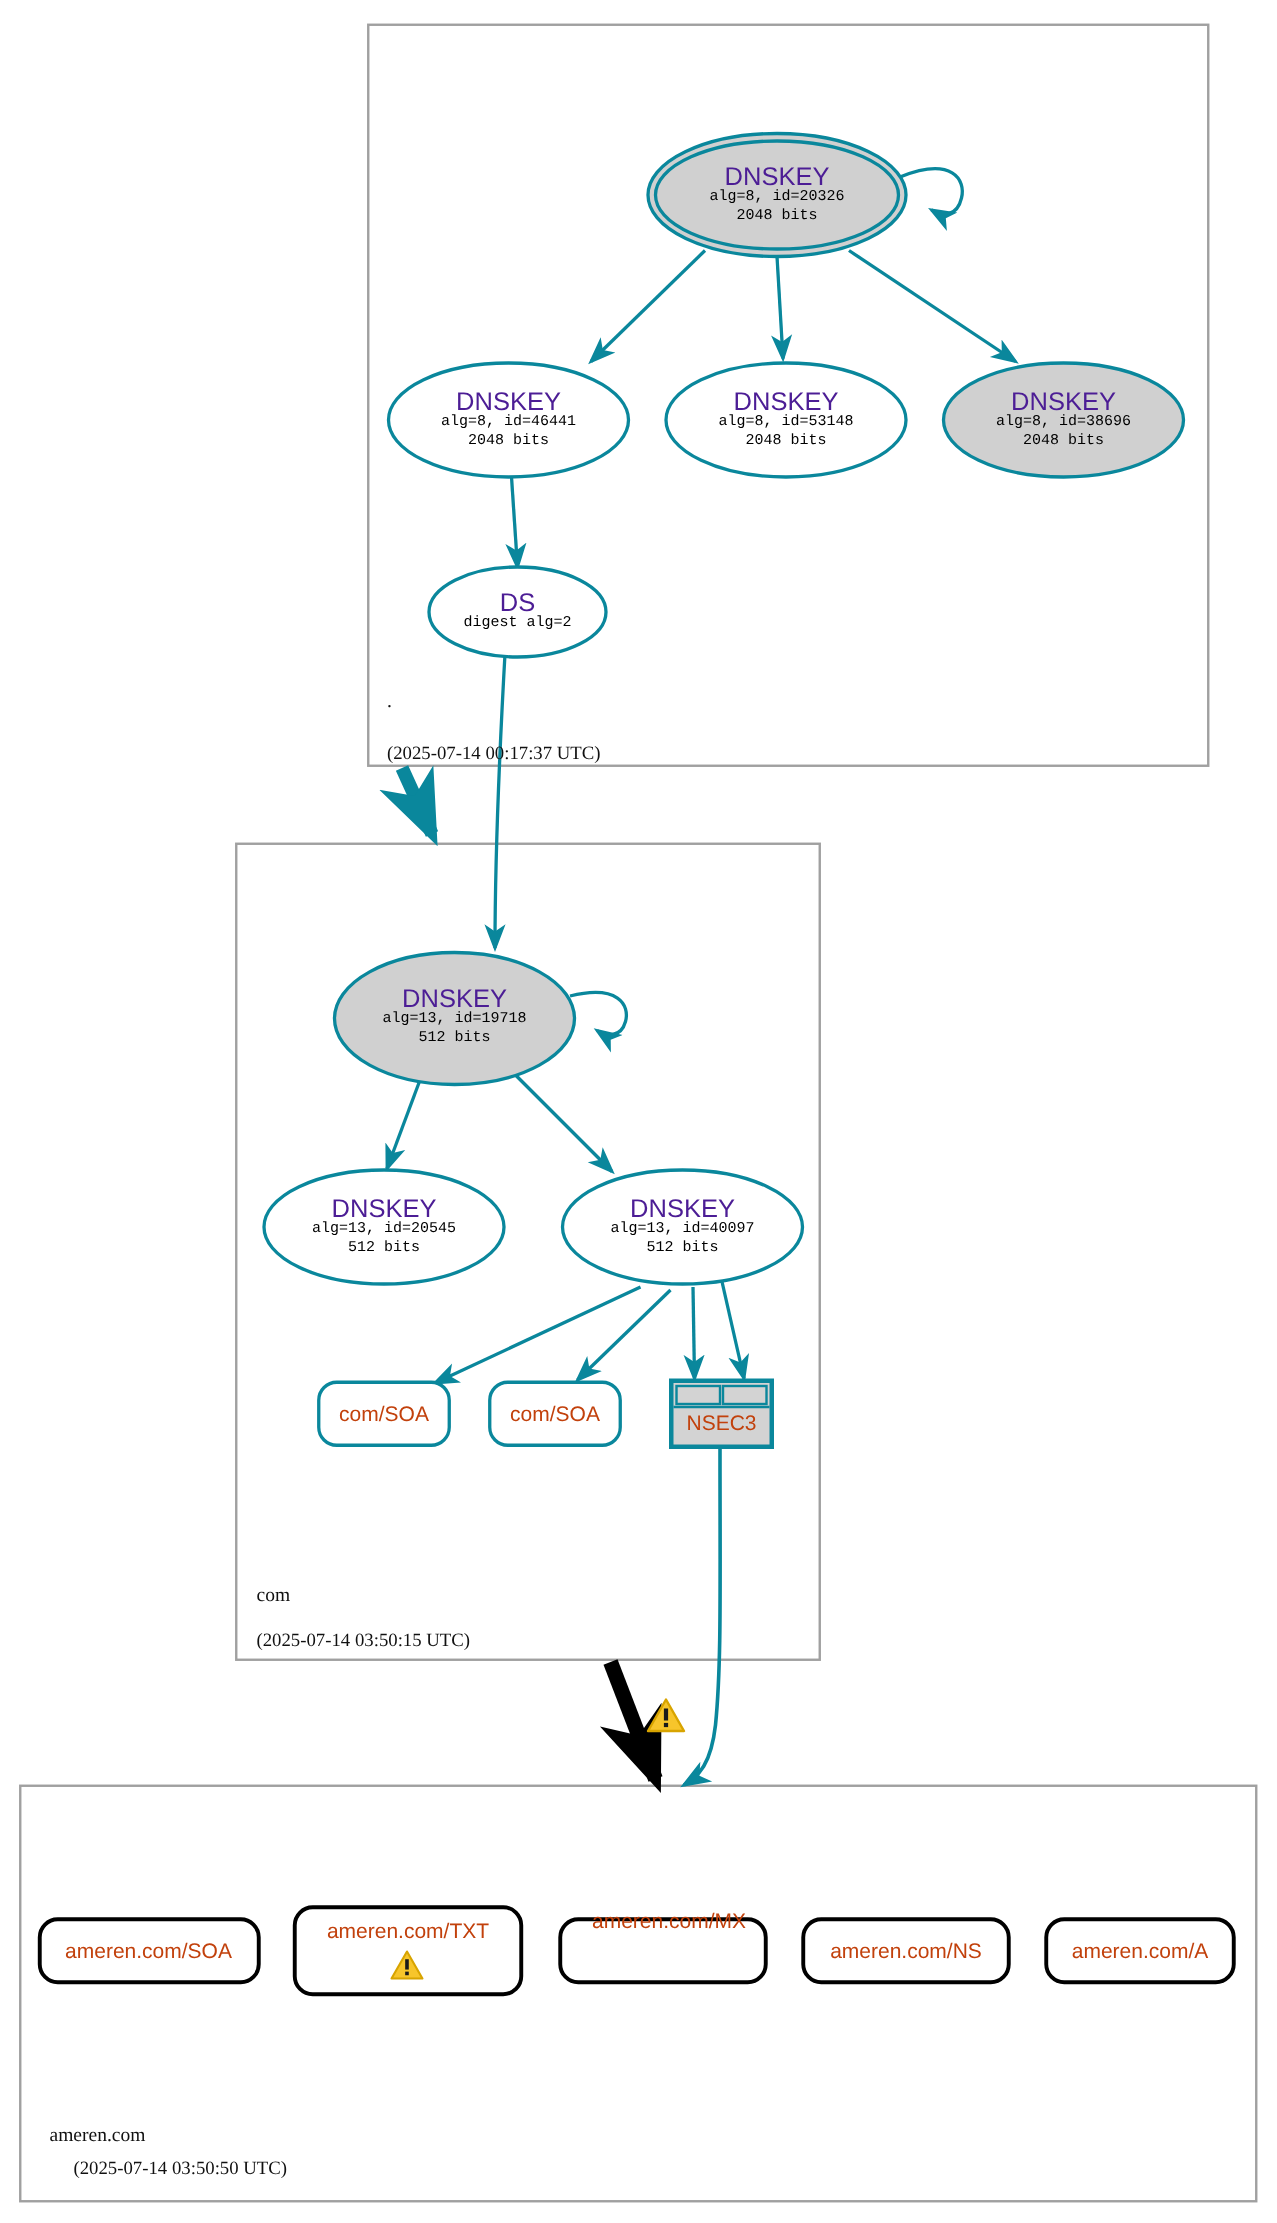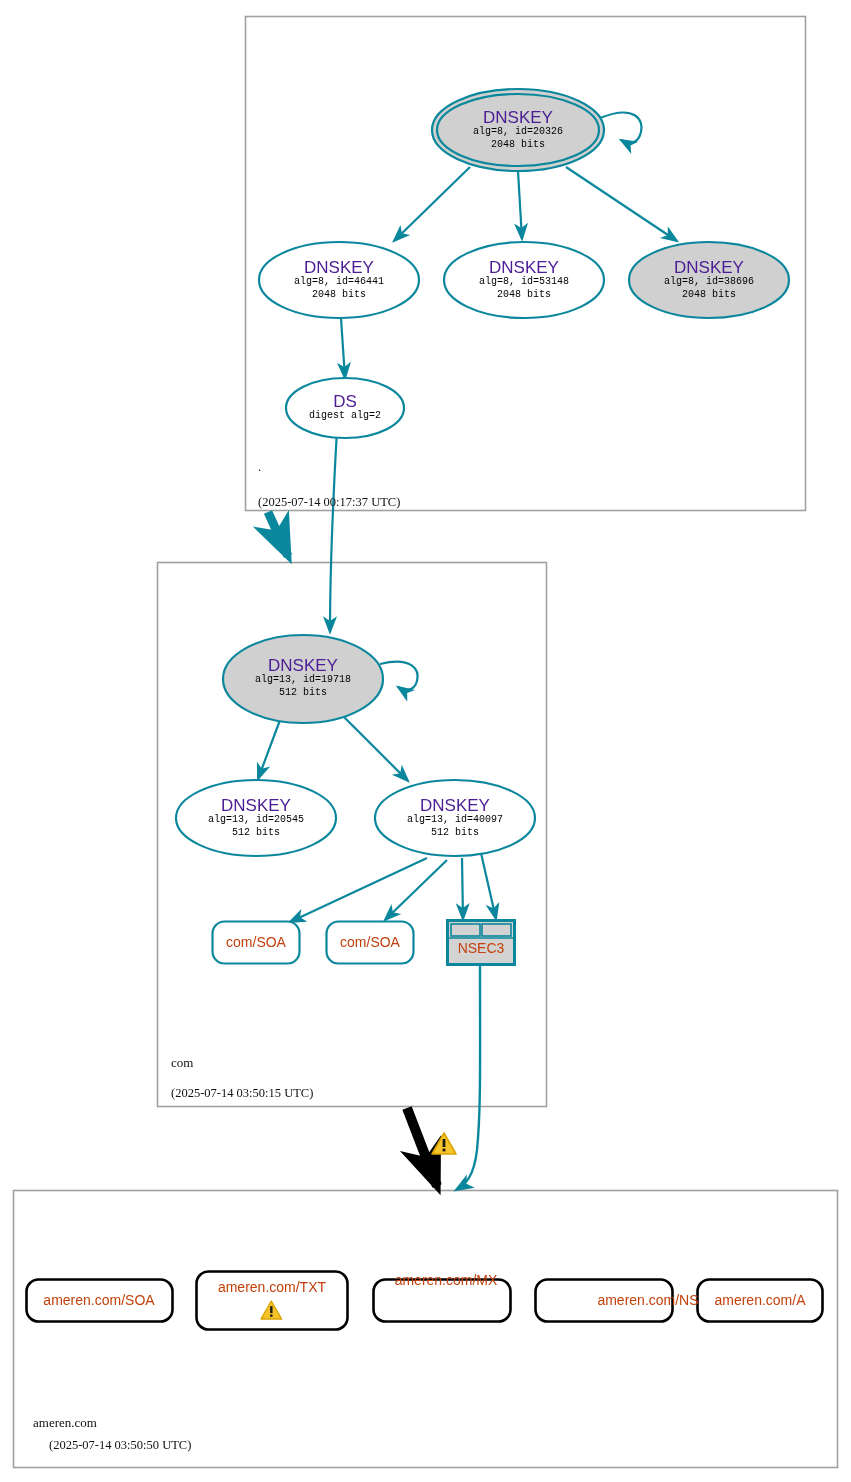--- a/index.html
+++ b/index.html
@@ -167,21 +167,21 @@
     <div class="t-sub">512 bits</div>
   </div>
 
   <div class="node-text rr-label" style="left:206px;top:934px;width:100px;"><span>com/SOA</span></div>
   <div class="node-text rr-label" style="left:320px;top:934px;width:100px;"><span>com/SOA</span></div>
   <div class="node-text nsec-label" style="left:431px;top:940px;width:100px;"><span>NSEC3</span></div>
 
   <div class="node-text rr-label" style="left:19px;top:1292px;width:160px;"><span>ameren.com/SOA</span></div>
   <div class="node-text rr-label" style="left:196px;top:1279px;width:152px;"><span>ameren.com/TXT</span></div>
   <div class="node-text rr-label" style="left:372px;top:1228px;width:148px;margin-top:44px;"><span>ameren.com/MX</span></div>
-  <div class="node-text rr-label" style="left:534px;top:1292px;width:140px;padding-left:44px;"><span>ameren.com/NS</span></div>
+  <div class="node-text rr-label" style="left:534px;top:1292px;width:140px;"><span>ameren.com/NS</span></div>
   <div class="node-text rr-label" style="left:696px;top:1292px;width:128px;"><span>ameren.com/A</span></div>
 
   <div class="zone-label" style="left:258px;top:459px;">
     <div class="zone-name">.</div>
     <div class="zone-time" style="margin-top:20px;">(2025-07-14 00:17:37 UTC)</div>
   </div>
 
   <div class="zone-label" style="left:171px;top:1055px;">
     <div class="zone-name">com</div>
     <div class="zone-time" style="margin-top:15px;">(2025-07-14 03:50:15 UTC)</div>

